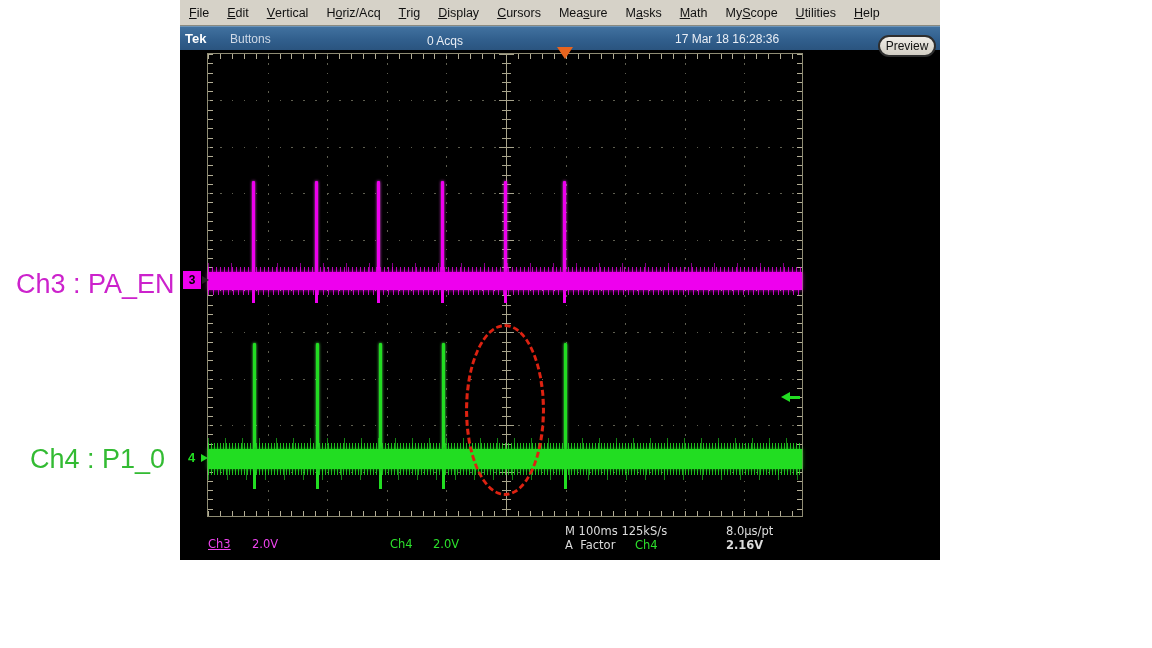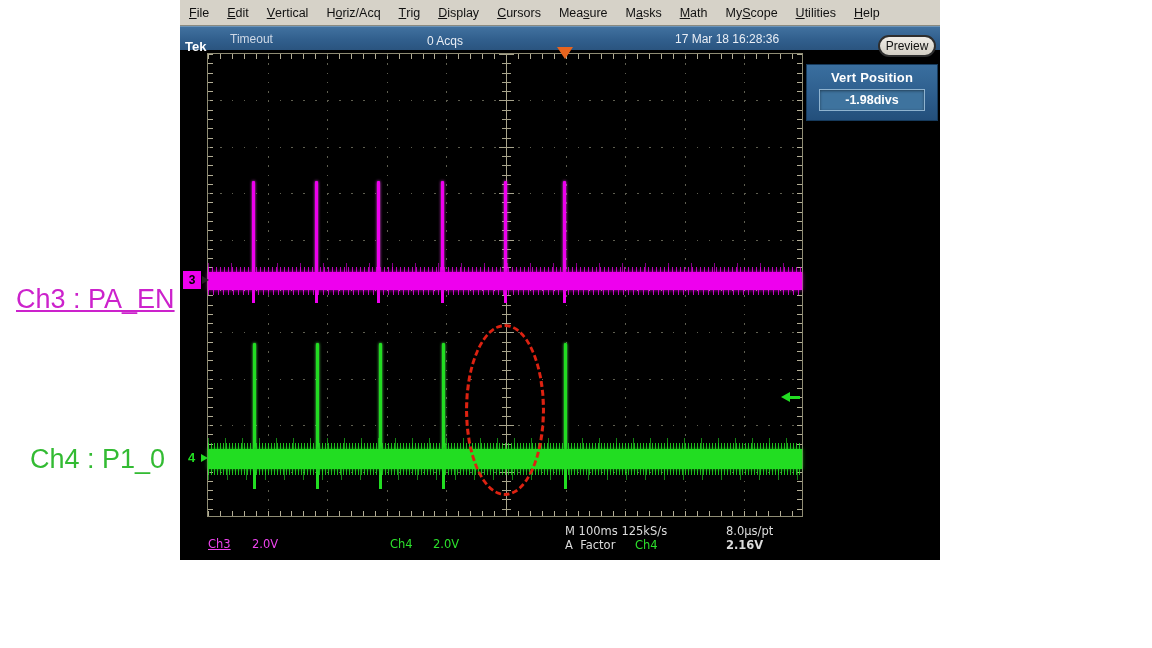--- a/index.html
+++ b/index.html
@@ -1,38 +1,38 @@
 <!DOCTYPE html>
 <html><head>
 <meta charset="utf-8">
 <style>
   * { margin:0; padding:0; box-sizing:border-box; }
   body { width:1152px; height:648px; background:#ffffff; position:relative;
          font-family:"Liberation Sans", sans-serif; overflow:hidden; }
 
   
   .side-label { position:absolute; font-size:27px; font-weight:400; letter-spacing:0px; }
-  #ch3-side-label { left:16px; top:284px; color:#cc22cc;text-decoration:underline; }
+  #ch3-side-label { left:16px; top:269px; color:#cc22cc; }
   #ch4-side-label { left:30px; top:444px; color:#33bb33; }
 
   
   #scope { position:absolute; left:180px; top:0; width:760px; height:560px; background:#000; }
 
   
   #menubar { position:absolute; left:0; top:0; width:760px; height:26px;
              background:#d6d2c8; border-bottom:1px solid #8a8a80;
              display:flex; align-items:center; font-size:12.5px; color:#111; }
   .menu-item { padding:0 9px; height:100%; display:flex; align-items:center; cursor:default; }
   .menu-item u { text-decoration:underline; }
 
   
   #statusbar { position:absolute; left:0; top:26px; width:760px; height:24px;
                background:linear-gradient(180deg,#41719f 0%, #315f8d 55%, #2a547f 100%);
                border-top:1px solid #6d94b8; color:#e9eef5; font-size:12px; }
-  #statusbar .brand { position:absolute; left:5px; top:4px; font-weight:bold; color:#ffffff; font-size:13px;margin-top:8px; }
+  #statusbar .brand { position:absolute; left:5px; top:4px; font-weight:bold; color:#ffffff; font-size:13px; }
   #statusbar .mode { position:absolute; left:50px; top:5px; color:#cfd9e6; }
   #statusbar .acqs { position:absolute; left:247px; top:7px; }
   #statusbar .datetime { position:absolute; left:495px; top:5px; }
 
   #buttons-btn { position:absolute; left:698px; top:35px; width:58px; height:22px;
                  background:linear-gradient(180deg,#efece6,#d2cec4); border:2px solid #2e2e2e;
                  border-radius:11px; font-size:12px; color:#111; text-align:center; line-height:18px; z-index:6; }
 
   
   .knob-panel { position:absolute; left:626px; width:132px; height:57px;
@@ -150,30 +150,26 @@
       <div class="menu-item">Mea<u>s</u>ure</div>
       <div class="menu-item">M<u>a</u>sks</div>
       <div class="menu-item"><u>M</u>ath</div>
       <div class="menu-item">My<u>S</u>cope</div>
       <div class="menu-item"><u>U</u>tilities</div>
       <div class="menu-item"><u>H</u>elp</div>
     </div>
 
   <div id="statusbar">
     <span class="brand">Tek</span>
-    <span class="mode">Timeout</span>
+    <span class="mode">Buttons</span>
     <span class="acqs">0 Acqs</span>
     <span class="datetime">17 Mar 18 16:28:36</span>
   </div>
   <div id="buttons-btn">Preview</div>
 
-  <div id="panel-0" class="knob-panel">
-    <div class="knob-title">Vert Position</div>
-    <div class="knob-value">-1.98divs</div>
-  </div>
 
   <div id="graticule">
     <div class="tick-top"></div>
     <div class="tick-bottom"></div>
     <div class="tick-left"></div>
     <div class="tick-right"></div>
     <div id="grid-lines">
         <div class="vgrid" style="left: 59.6px;"></div>
         <div class="vgrid" style="left: 119.2px;"></div>
         <div class="vgrid" style="left: 178.8px;"></div>

